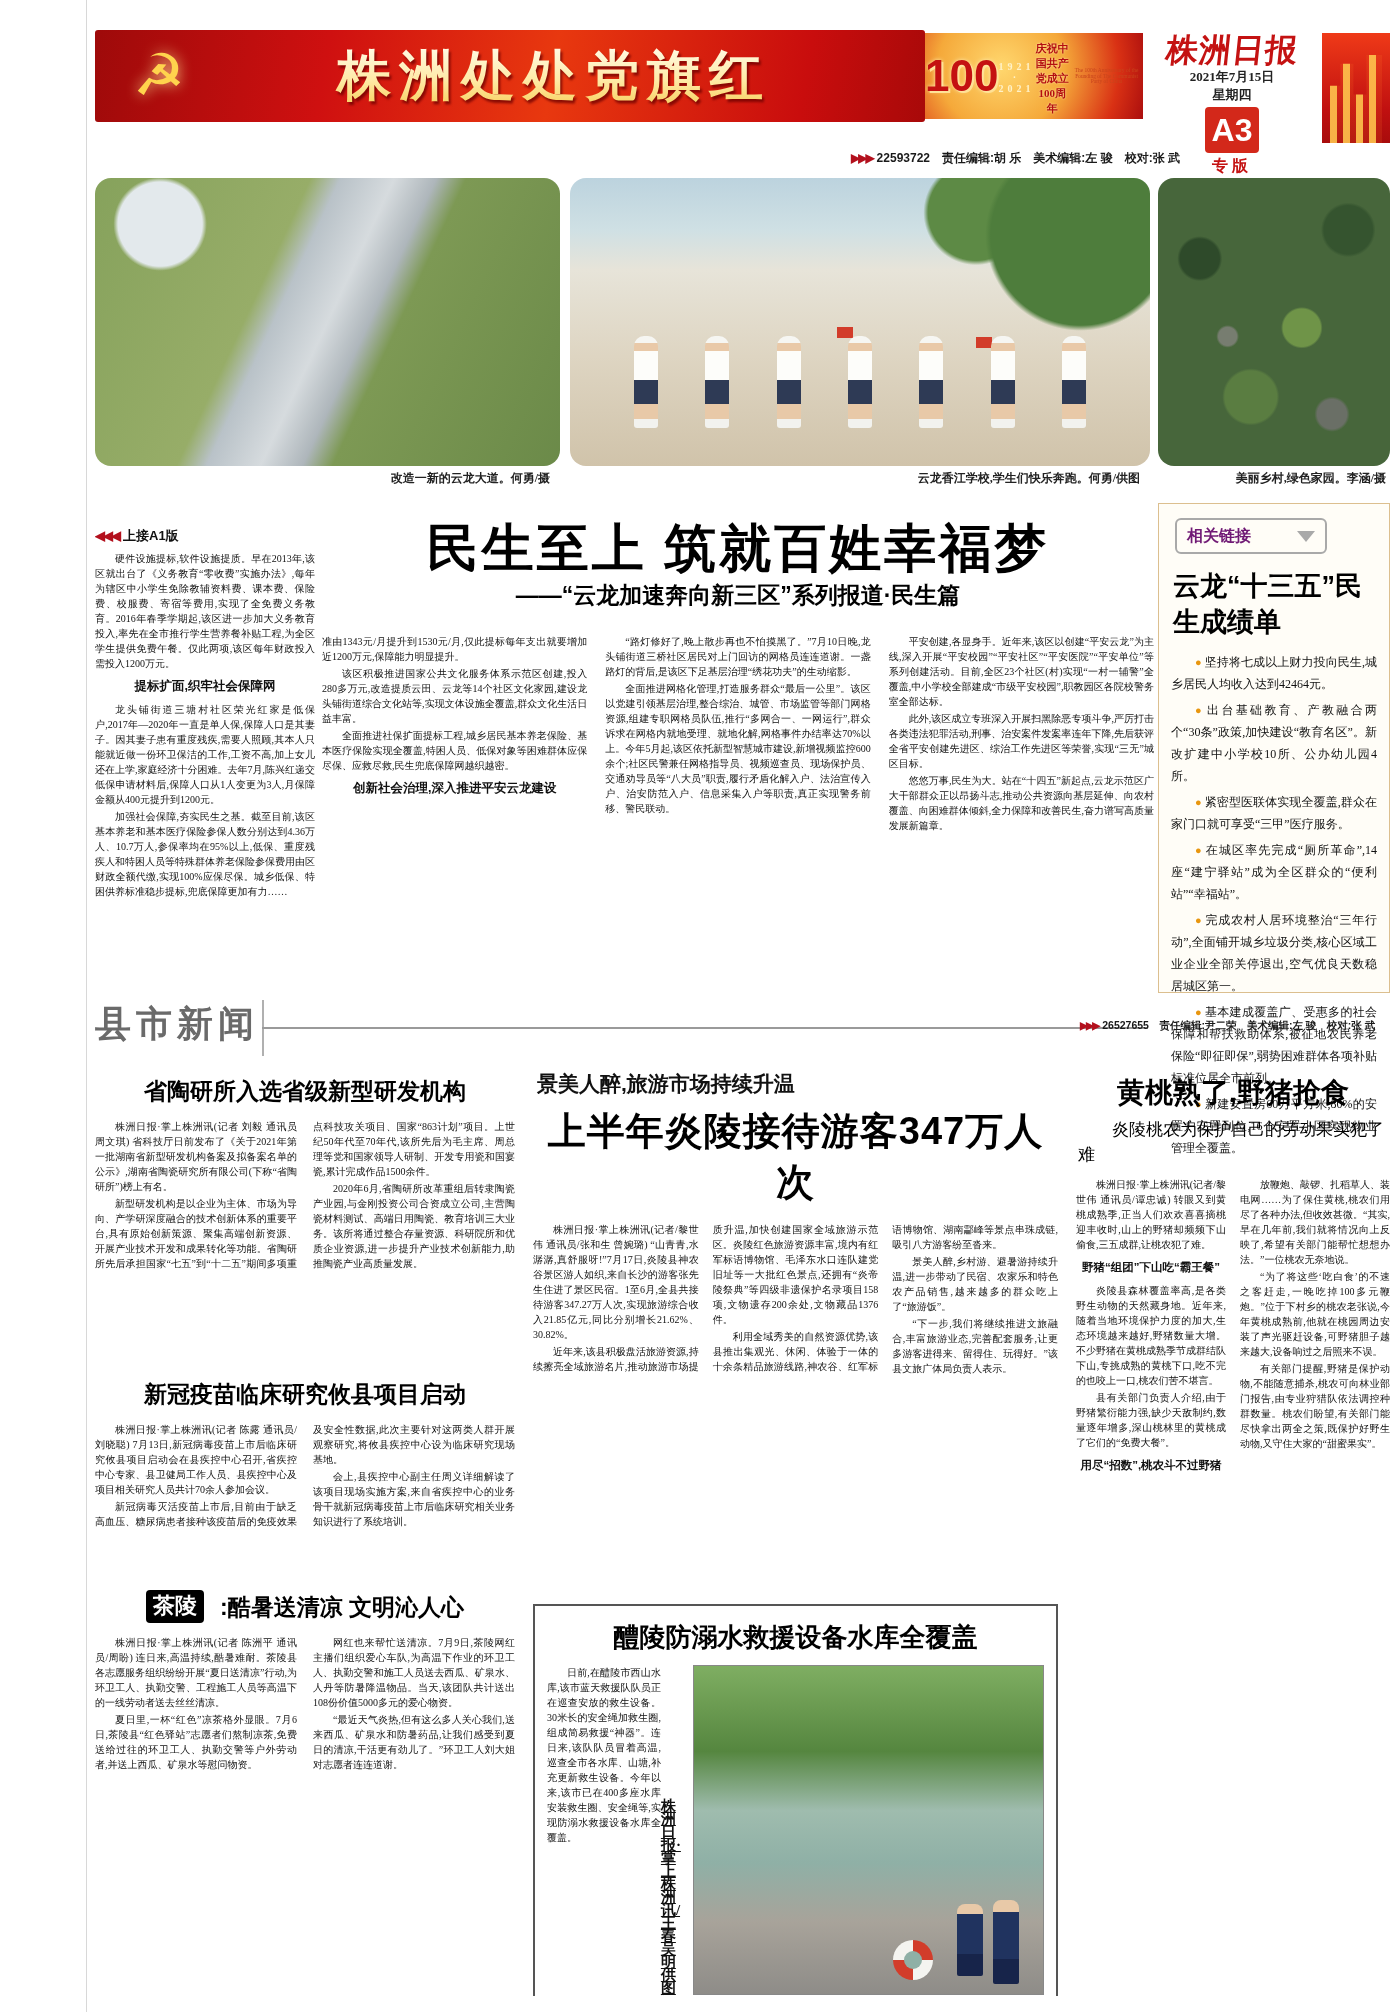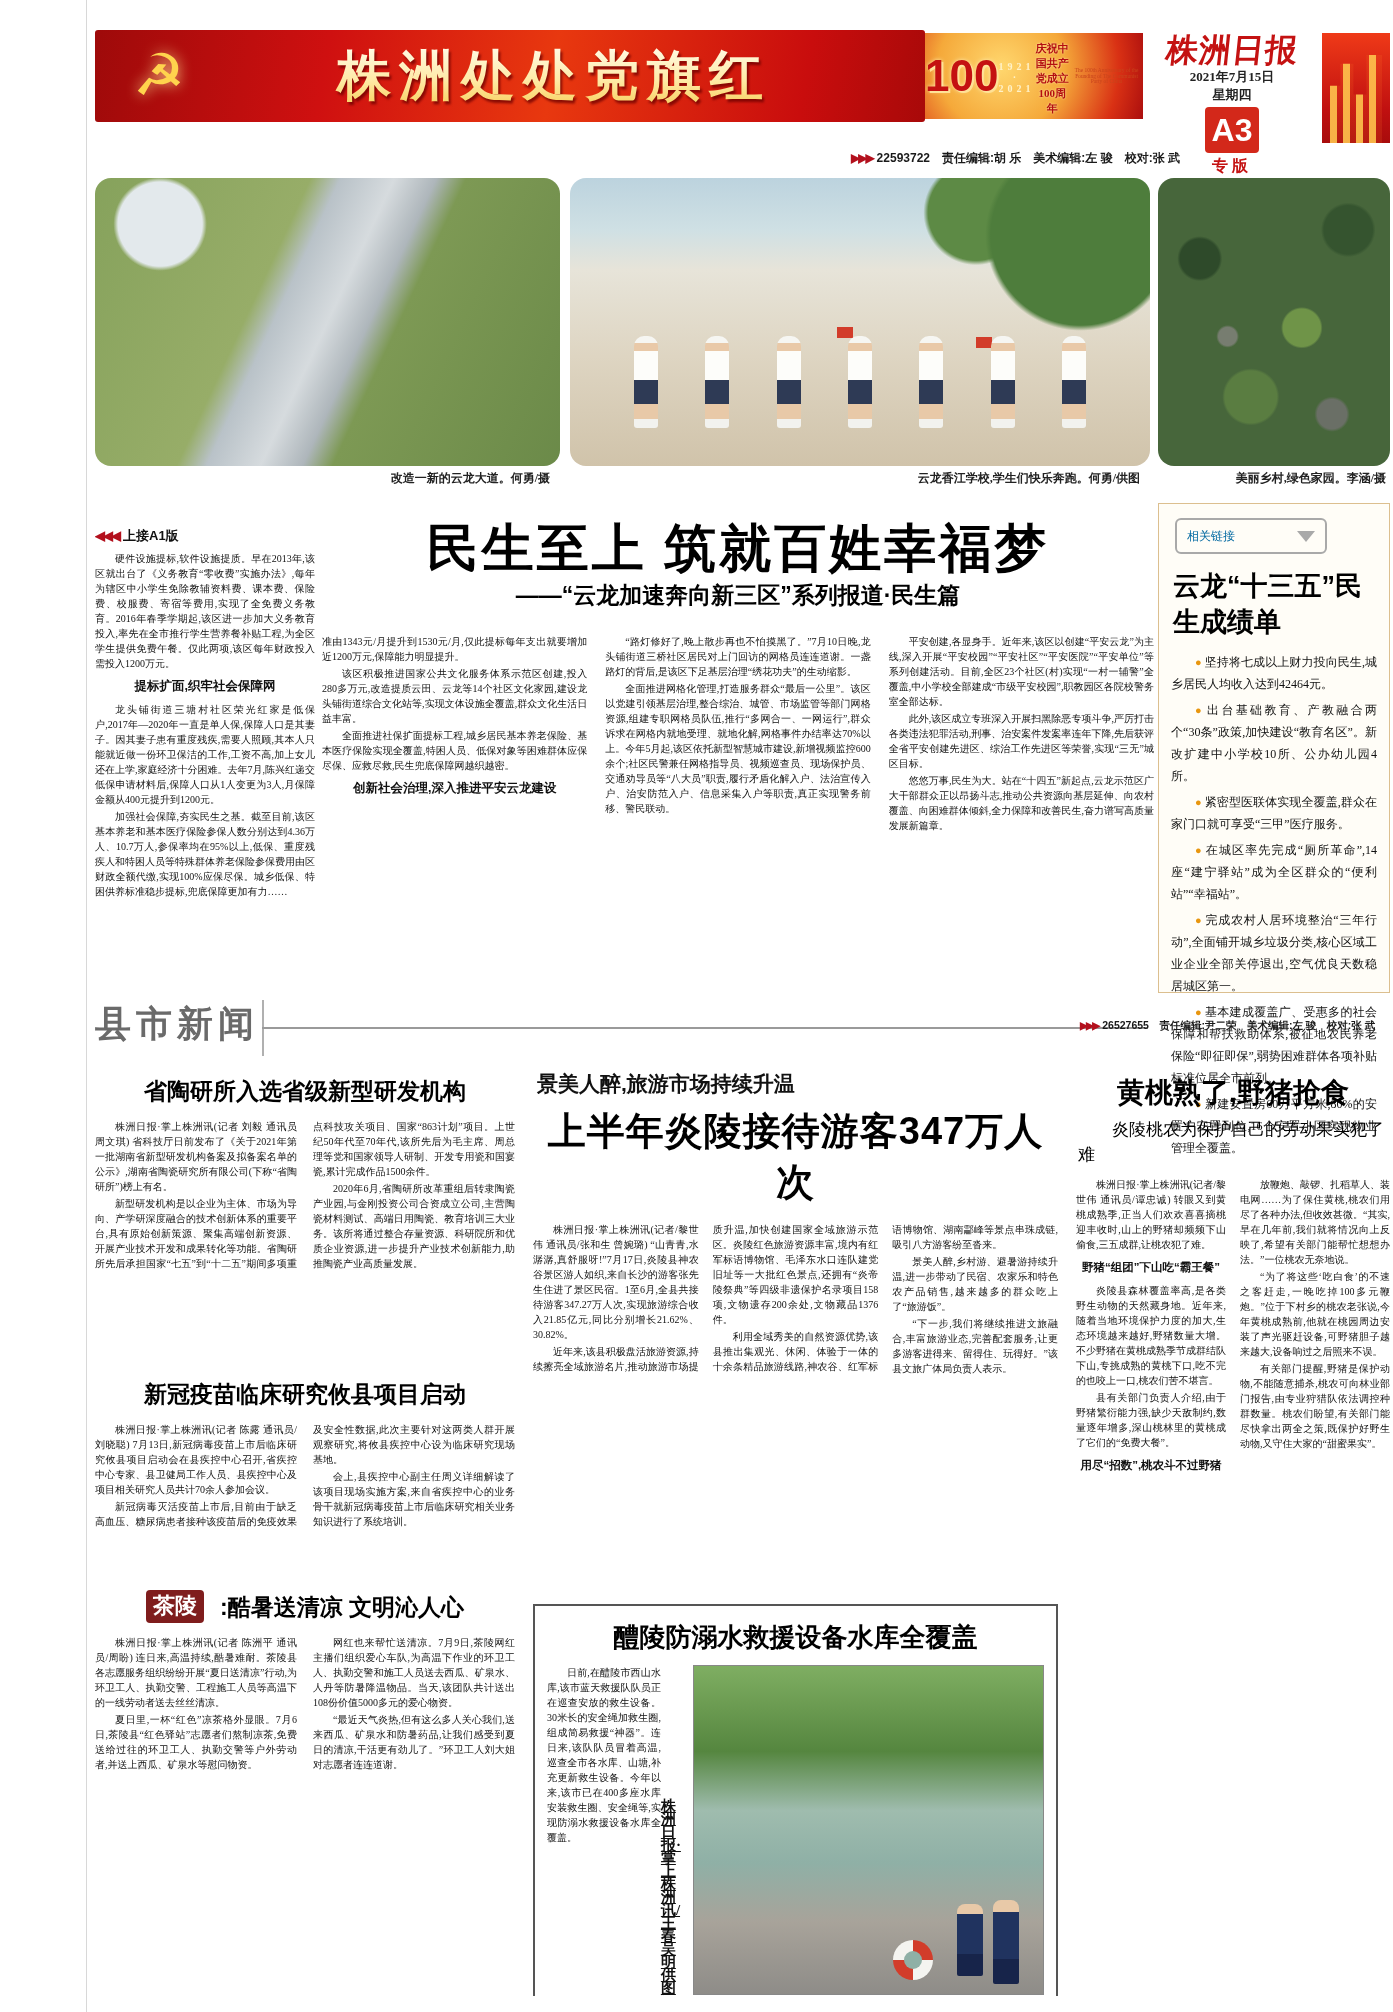--- a/index.html
+++ b/index.html
@@ -86,22 +86,22 @@
       font-family:"Liberation Sans",sans-serif;font-weight:900;font-size:52px;
       letter-spacing:3px;color:#000;}
   .main-sub{position:absolute;left:322px;top:580px;width:832px;text-align:center;
       font-family:"Liberation Sans",sans-serif;font-weight:bold;font-size:23px;color:#000;}
   .main-cols{position:absolute;left:322px;top:634px;width:832px;height:358px;
       column-count:3;column-gap:18px;overflow:hidden;}
 
   
   .related{position:absolute;left:1158px;top:503px;width:232px;height:490px;
       border:1px solid #dcbf8f;background:#fffdf7;box-sizing:border-box;padding:14px 12px 8px 12px;}
-  .rtab{width:128px;height:32px;border:2px solid #a9a9a9;border-radius:6px;color:#0369a1;
-      font-family:"Liberation Sans",sans-serif;font-weight:400;font-size:12px;
+  .rtab{width:128px;height:32px;border:2px solid #a9a9a9;border-radius:6px;color:#701a75;
+      font-family:"Liberation Sans",sans-serif;font-weight:700;font-size:16px;
       display:flex;align-items:center;justify-content:space-between;padding:0 10px;margin-left:4px;}
   .rtab .tri{width:0;height:0;border-left:9px solid transparent;border-right:9px solid transparent;
       border-top:11px solid #a9a9a9;}
   .rtitle{font-family:"Liberation Sans",sans-serif;font-weight:900;font-size:27px;line-height:1.35;
       margin:14px 2px 10px 2px;color:#000;}
   .rb{font-size:12px;line-height:22px;text-align:justify;margin:0 0 4px 0;text-indent:2em;position:relative;}
   .rb .dot{color:#e8960f;font-size:11px;margin-right:3px;}
 
   
   .secname{position:absolute;left:95px;top:1000px;font-family:"Liberation Sans",sans-serif;
@@ -114,21 +114,21 @@
   
   .lgroup{position:absolute;left:95px;top:1066px;width:420px;height:930px;overflow:hidden;}
   .mgroup{position:absolute;left:533px;top:1066px;width:525px;height:930px;overflow:hidden;}
   .rgroup{position:absolute;left:1076px;top:1066px;width:314px;height:930px;overflow:hidden;}
   .h2a{font-family:"Liberation Sans",sans-serif;font-weight:900;font-size:23px;text-align:center;
       margin:10px 0 12px 0;color:#000;}
   .cols2{column-count:2;column-gap:16px;overflow:hidden;}
   .a1body{height:238px;}
   .a2body{height:150px;}
   .a3body{height:330px;}
-  .tagred{display:inline-block;background:#7f1d1d;color:#fff;border-radius:4px;
+  .tagred{display:inline-block;background:#000000;color:#fff;border-radius:4px;
       padding:1px 7px 2px 7px;margin-right:16px;font-size:22px;vertical-align:2px;}
   .kicker{font-family:"Liberation Sans",sans-serif;font-weight:bold;font-size:21px;margin:4px 0 8px 4px;}
   .h2b{font-family:"Liberation Sans",sans-serif;font-weight:900;font-size:38px;text-align:center;
       letter-spacing:1px;margin:0 0 14px 0;color:#000;}
   .cols3{column-count:3;column-gap:14px;height:368px;overflow:hidden;}
   .libox{margin-top:14px;border:2px solid #555;height:418px;box-sizing:border-box;padding:8px 12px;}
   .h2c{font-family:"Liberation Sans",sans-serif;font-weight:900;font-size:26px;text-align:center;
       margin:6px 0 10px 0;color:#000;}
   .librow{display:flex;gap:10px;height:330px;}
   .litext{width:136px;display:flex;flex-direction:row;}

